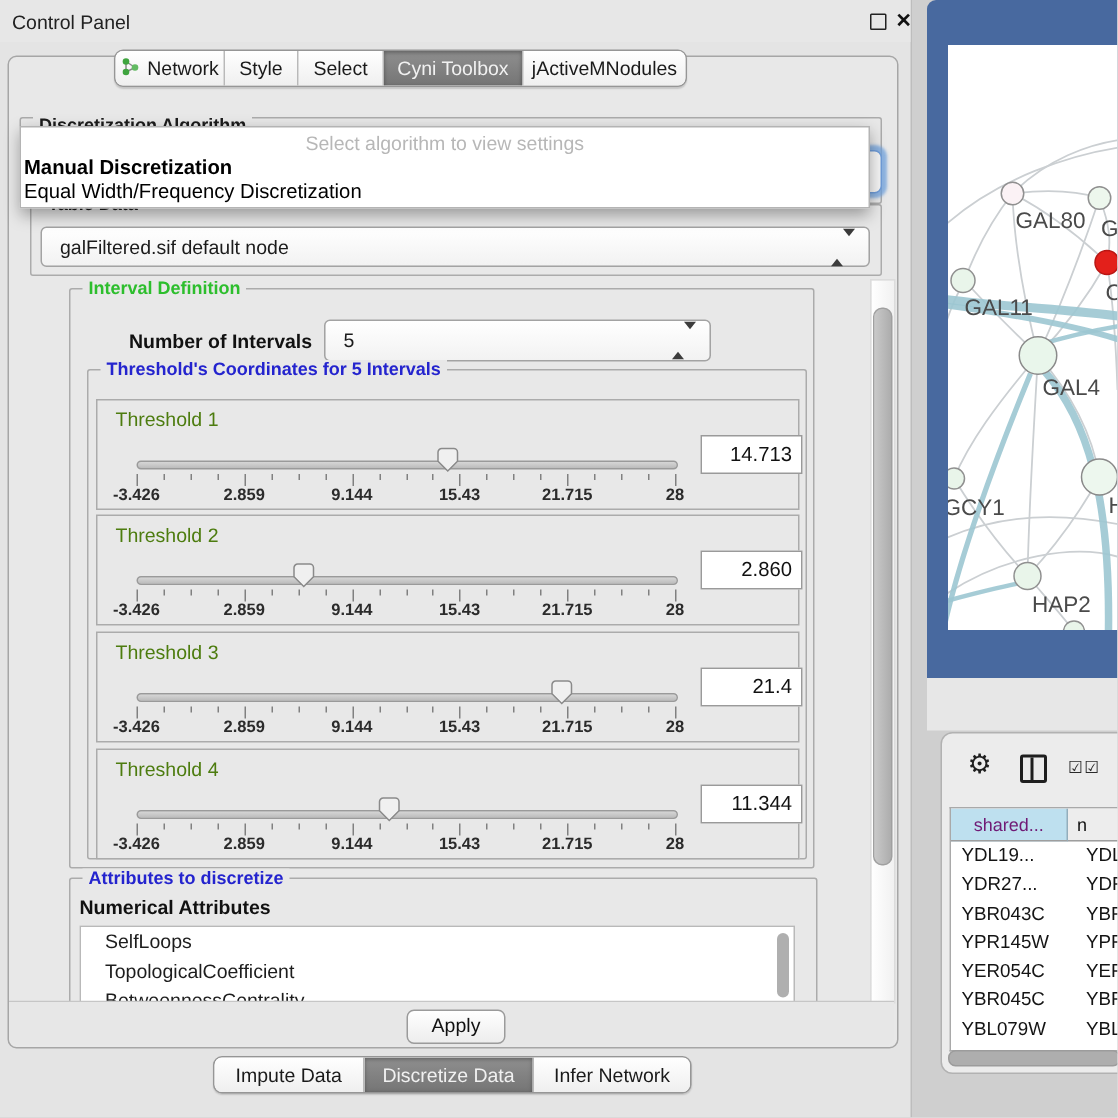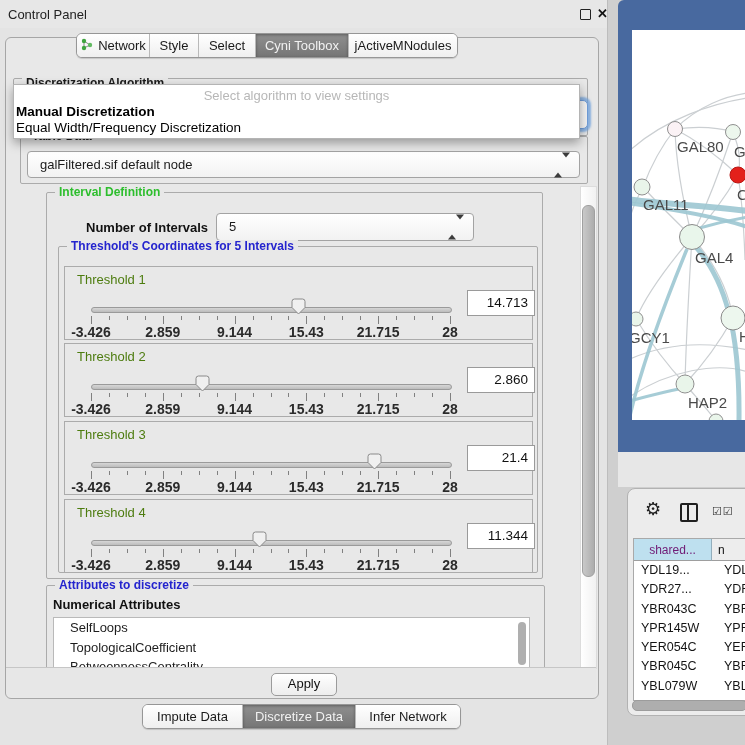--- a/index.html
+++ b/index.html
@@ -48,21 +48,21 @@
 
   
   .thresh-box{position:absolute;left:5px;width:467px;height:72px;border:1px solid #ABABAB;background:#E8E8E8;}
   .t-label{position:absolute;left:12px;top:5px;font-size:13px;font-weight:normal;color:#4d7c0f;}
   .track{position:absolute;left:26px;top:40px;width:359px;height:4px;border:1px solid #9A9A9A;border-radius:3px;
     background:linear-gradient(#D6D6D6,#BCBCBC);}
   .thumb{position:absolute;top:31px;width:15px;height:17px;}
   .ticks{position:absolute;left:26px;top:49px;width:359px;height:9px;}
   .tick{position:absolute;top:0;width:1px;background:#808080;}
   .tick-labels{position:absolute;left:26px;top:57px;width:359px;height:12px;}
-  .tick-label{position:absolute;transform:translateX(-50%);font-size:14px;font-weight:bold;color:#2B2B2B;white-space:nowrap;}
+  .tick-label{position:absolute;transform:translateX(-50%);font-size:11px;font-weight:bold;color:#2B2B2B;white-space:nowrap;}
   .t-value{position:absolute;left:402px;top:23px;width:60px;height:24px;background:#FFF;border:1px solid #9A9A9A;
     font-size:13.5px;color:#111;text-align:right;line-height:24px;padding-right:6px;}
 
   
   .attr-list{background:#FFFFFF;border:1px solid #B9B9B9;overflow:hidden;}
   .attr-item{padding-left:16px;font-size:13px;color:#1D1D1D;line-height:19.5px;white-space:nowrap;}
   .list-vsb{position:absolute;right:3px;top:4px;width:8px;height:43px;border-radius:4px;background:#AFAFAF;}
 
   
   .pane-sb-track{left:580px;top:186px;width:15px;height:481px;background:linear-gradient(to right,#FFFFFF,#F1F1F1);border:1px solid #DCDCDC;}

